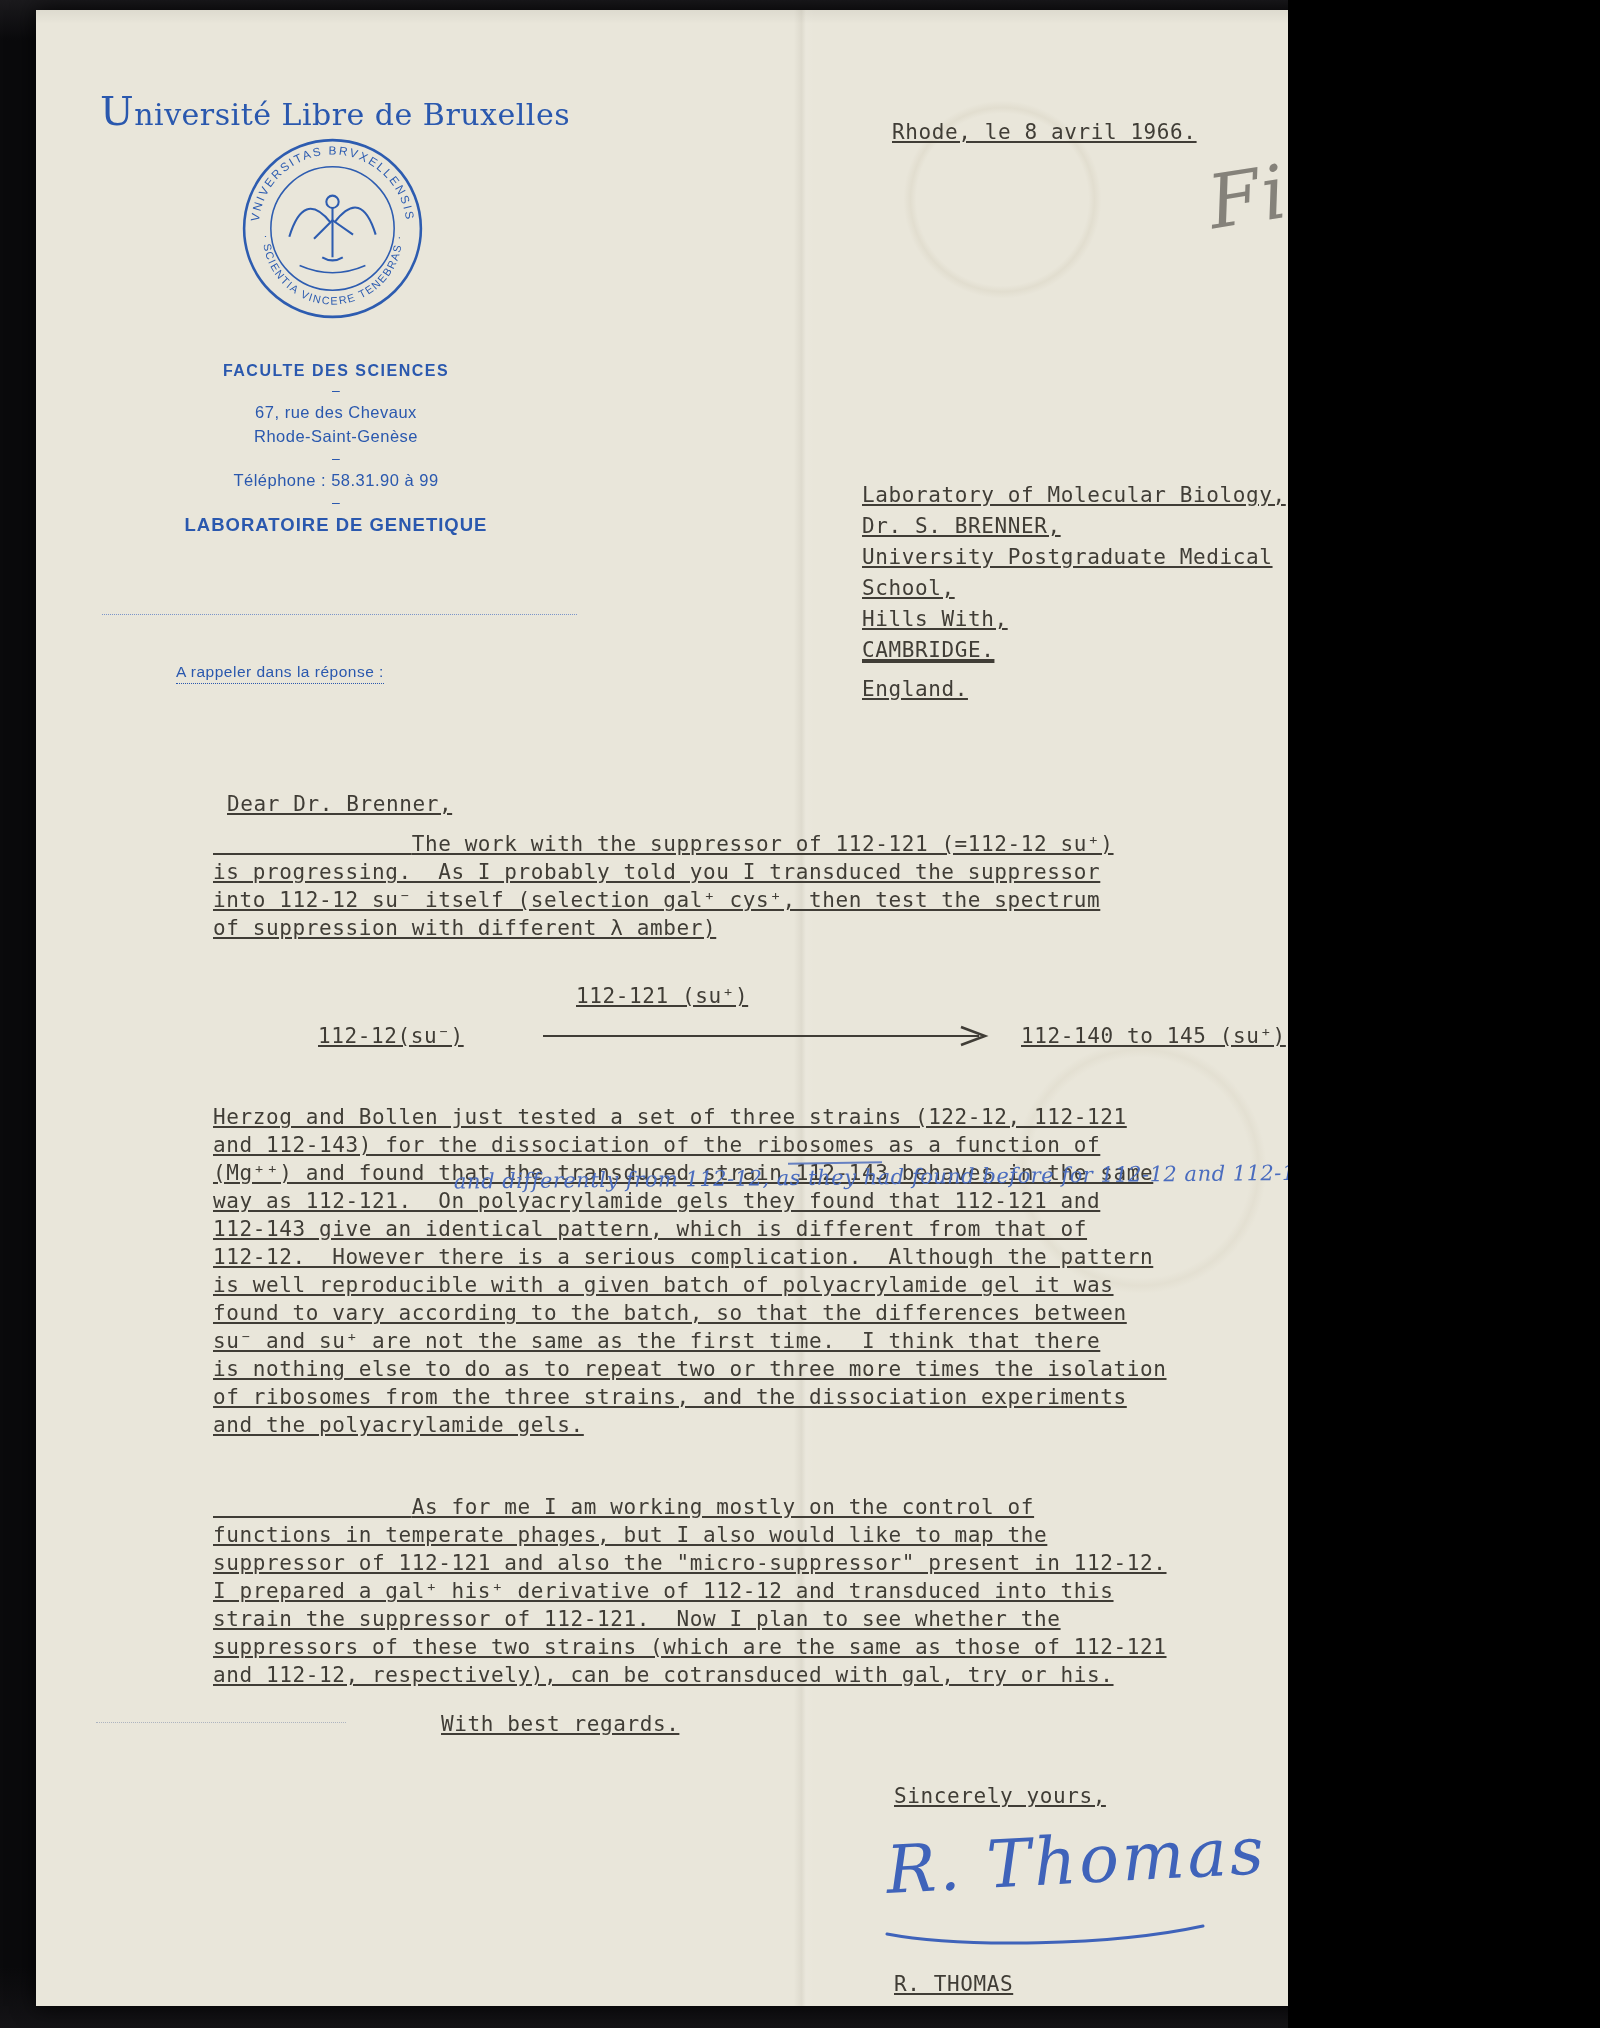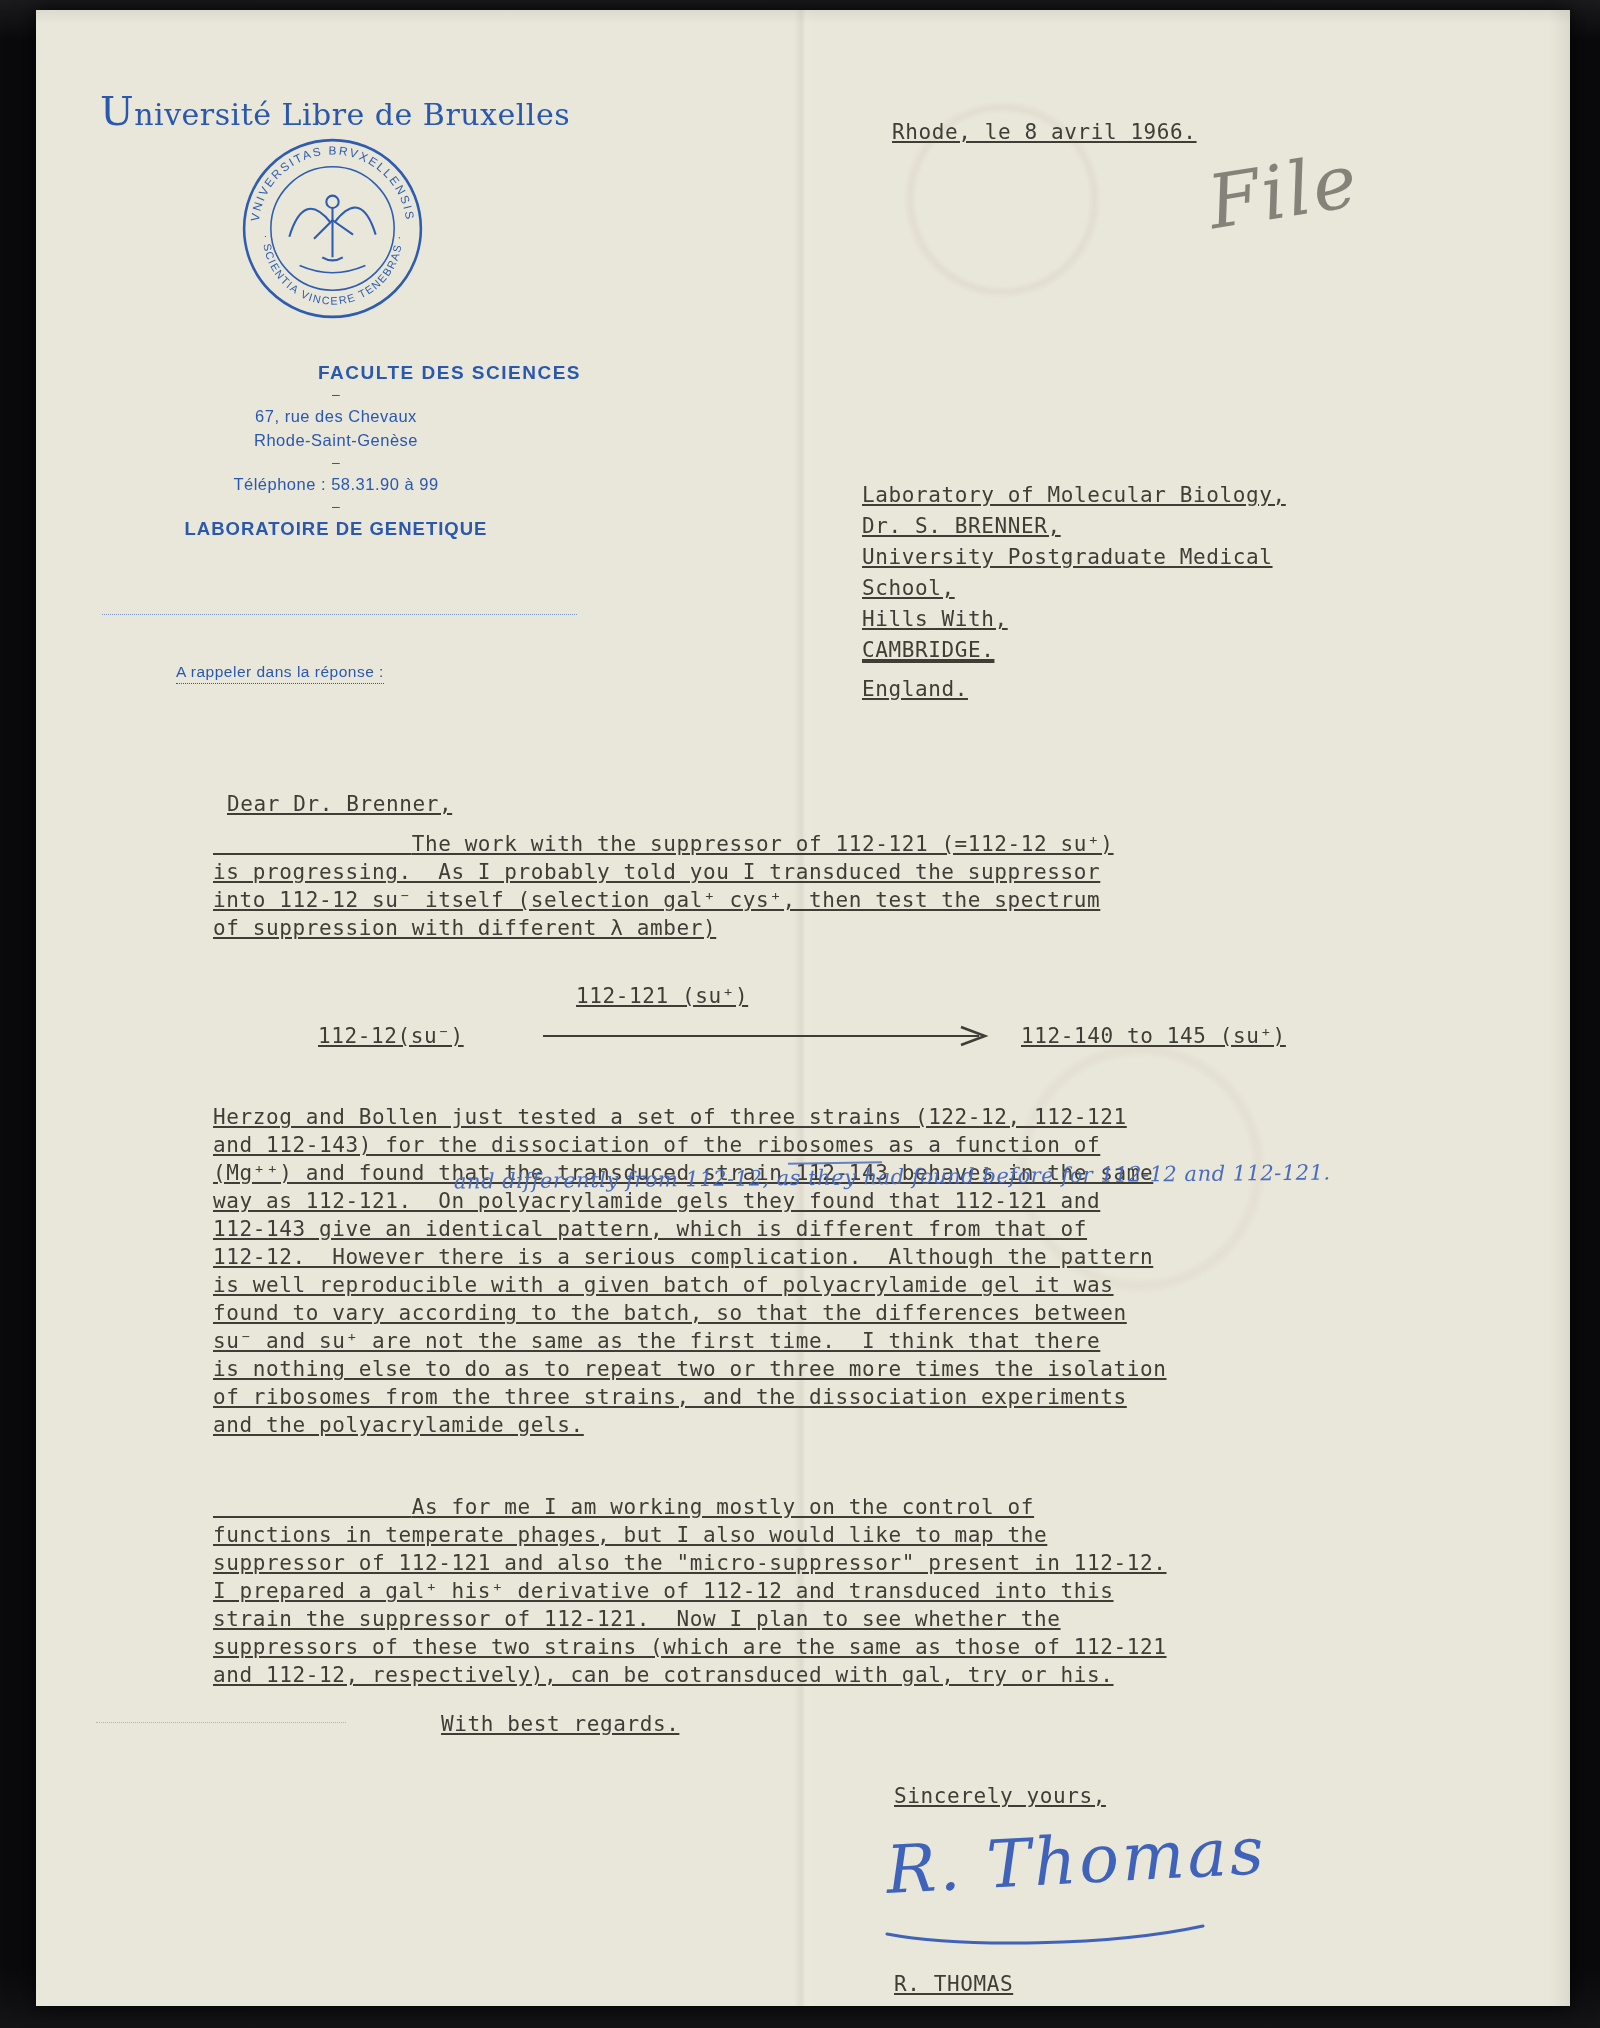--- a/index.html
+++ b/index.html
@@ -1,18 +1,18 @@
 <!DOCTYPE html>
 <html><head>
 <meta charset="utf-8">
 <style>
   * { margin:0; padding:0; box-sizing:border-box; }
   body { background:#000; }
   .page {
-    position:relative; width:1600px; height:2028px; overflow:hidden;
+    position:relative; width:1288px; height:2028px; overflow:hidden;
     background: linear-gradient(180deg,#1b1a1d 0%, #0a0a0c 2%, #0a0a0c 97%, #141316 100%);
   }
   .paper {
     position:absolute; left:36px; top:10px; width:1534px; height:1996px;
     background:
       radial-gradient(circle 105px at 63% 9.5%, rgba(0,0,0,0) 86px, rgba(140,125,85,0.08) 92px, rgba(0,0,0,0) 99px),
       radial-gradient(circle 130px at 72% 58%, rgba(0,0,0,0) 110px, rgba(140,125,85,0.06) 118px, rgba(0,0,0,0) 126px),
       linear-gradient(90deg, rgba(0,0,0,0) 49.4%, rgba(80,70,50,0.07) 49.9%, rgba(255,255,255,0.06) 50.2%, rgba(0,0,0,0) 50.8%),
       linear-gradient(180deg, rgba(0,0,0,0.05) 0, rgba(0,0,0,0) 14px),
       linear-gradient(270deg, rgba(0,0,0,0.06) 0, rgba(0,0,0,0) 22px),
@@ -24,21 +24,21 @@
     font-family:"DejaVu Sans Mono", monospace;
     color:#403d36; letter-spacing:0.6px;text-decoration:underline;
   }
   .body-text { font-size:21px; line-height:28px; white-space:pre-wrap; }
   .lh-title {
     font-family:"DejaVu Serif", serif; font-size:30px; letter-spacing:0.5px;
     color:#2a58ae;
   }
   .lh-title::first-letter { font-size:40px; }
   .lh-block { width:490px; text-align:center; font-family:"Liberation Sans", sans-serif; color:#2a58ae; }
-  .lh-faculty { font-size:19px; font-weight:bold; letter-spacing:1.5px;text-align:right; }
+  .lh-faculty { font-size:16px; font-weight:bold; letter-spacing:1.5px; }
   .lh-dash { font-size:14px; line-height:20px; }
   .lh-addr { font-size:16.5px; letter-spacing:0.5px; line-height:24px; }
   .lh-lab { font-size:18.5px; font-weight:bold; letter-spacing:1px; margin-top:2px; }
   .lh-rule { border-top:1.5px dotted #7b95c9; }
   .lh-ref {
     font-family:"Liberation Sans", sans-serif; font-size:15.5px; color:#2a58ae;
     letter-spacing:0.5px; border-bottom:1px dotted #2a58ae; padding-bottom:2px;
   }
   .recipient-line { font-size:21px; line-height:31px; white-space:pre; }
   .underlined { text-decoration:underline; text-underline-offset:4px; }

